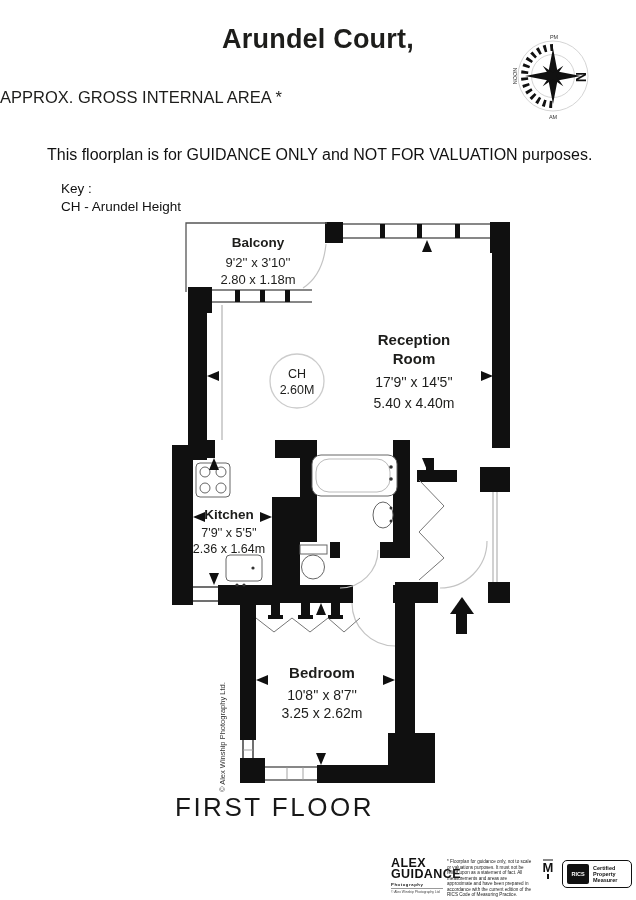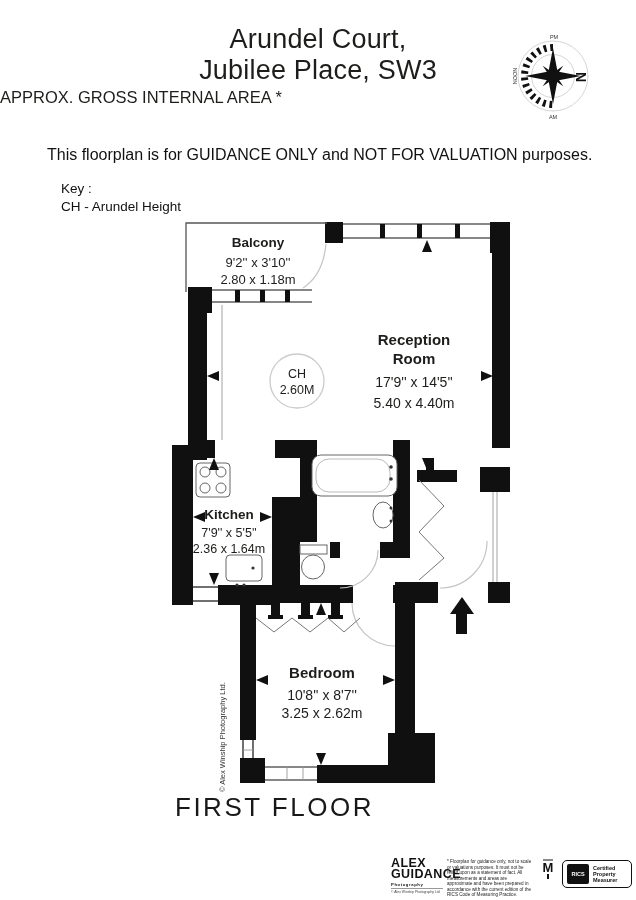--- a/index.html
+++ b/index.html
@@ -1,18 +1,18 @@
 <!DOCTYPE html>
 <html><head>
 <meta charset="utf-8">
 <style>
   html,body{margin:0;padding:0;background:#ffffff;}
   body{width:636px;height:900px;position:relative;font-family:"Liberation Sans",sans-serif;color:#1a1a1a;overflow:hidden;}
   .abs{position:absolute;}
-  .title{top:24px;left:0;width:636px;text-align:center;font-size:27px;line-height:31px;font-weight:normal;color:#1d1d1b;letter-spacing:.2px;}
+  .title{top:24px;left:0;width:636px;text-align:center;font-size:27px;line-height:31px;font-weight:bold;color:#1d1d1b;letter-spacing:.2px;}
   .subtitle{top:87px;left:0;width:636px;text-align:left;font-size:16.5px;line-height:21px;color:#1d1d1b;}
   .disclaimer{top:146px;left:47px;font-size:16px;color:#111;}
   .key{top:180px;left:61px;font-size:13.5px;line-height:18px;color:#111;}
   .firstfloor{top:792px;left:175px;width:262px;text-align:left;font-size:26px;letter-spacing:2.5px;color:#181818;font-weight:400;}
   .vcopy{left:218px;top:792px;transform:rotate(-90deg);transform-origin:0 0;font-size:7.5px;color:#333;white-space:nowrap;}
   .logo{left:391px;top:858px;width:52px;}
   .logo .l1{font-size:12.5px;font-weight:bold;line-height:11px;letter-spacing:.4px;color:#111;}
   .logo .l3{font-size:4.2px;font-weight:bold;letter-spacing:.6px;margin-top:1.5px;color:#111;border-bottom:.5px solid #999;padding-bottom:1px;}
   .logo .l4{font-size:3.4px;color:#444;margin-top:1px;}
   .smallprint{left:447px;top:859px;width:86px;font-size:4.6px;line-height:1.2;color:#222;}
@@ -23,21 +23,20 @@
   .ricsbadge{left:562px;top:860px;display:flex;align-items:center;gap:4px;border:1.5px solid #111;border-radius:5px;padding:3px 4px;background:#fff;}
   .ricsbox{width:22px;height:20px;background:#111;color:#fff;font-size:5.5px;font-weight:bold;display:flex;align-items:center;justify-content:center;border-radius:2px;}
   .ricstext{font-size:5.5px;font-weight:bold;line-height:1.15;color:#111;width:34px;}
   svg text{font-family:"Liberation Sans",sans-serif;}
 </style>
 </head>
 <body>
 
 <div class="abs title">
   <div>Arundel Court,</div>
-  <div>Jubilee Place, SW3</div>
 </div>
 <div class="abs subtitle">
   <div>APPROX. GROSS INTERNAL  AREA *</div>
 </div>
 <div class="abs disclaimer">This floorplan is for GUIDANCE ONLY and NOT FOR VALUATION purposes.</div>
 <div class="abs key">
   <div>Key :</div>
   <div>CH - Arundel Height</div>
 </div>
 

